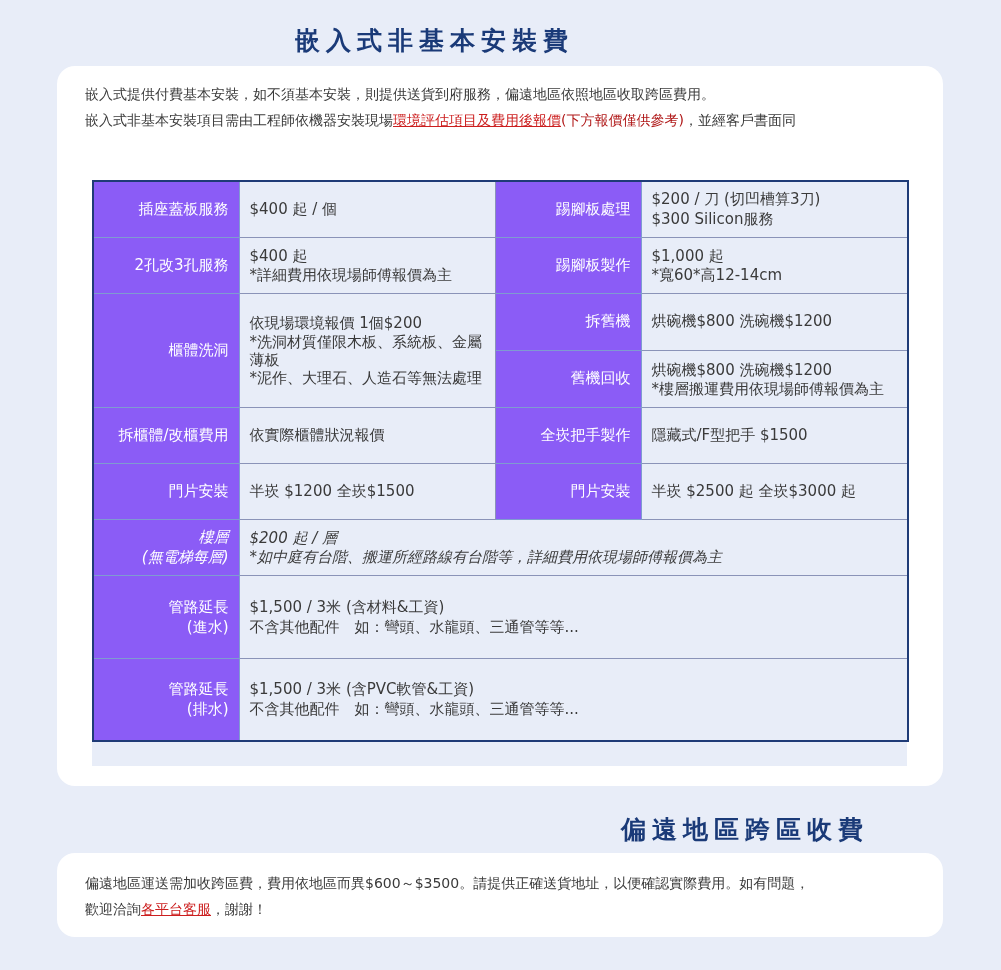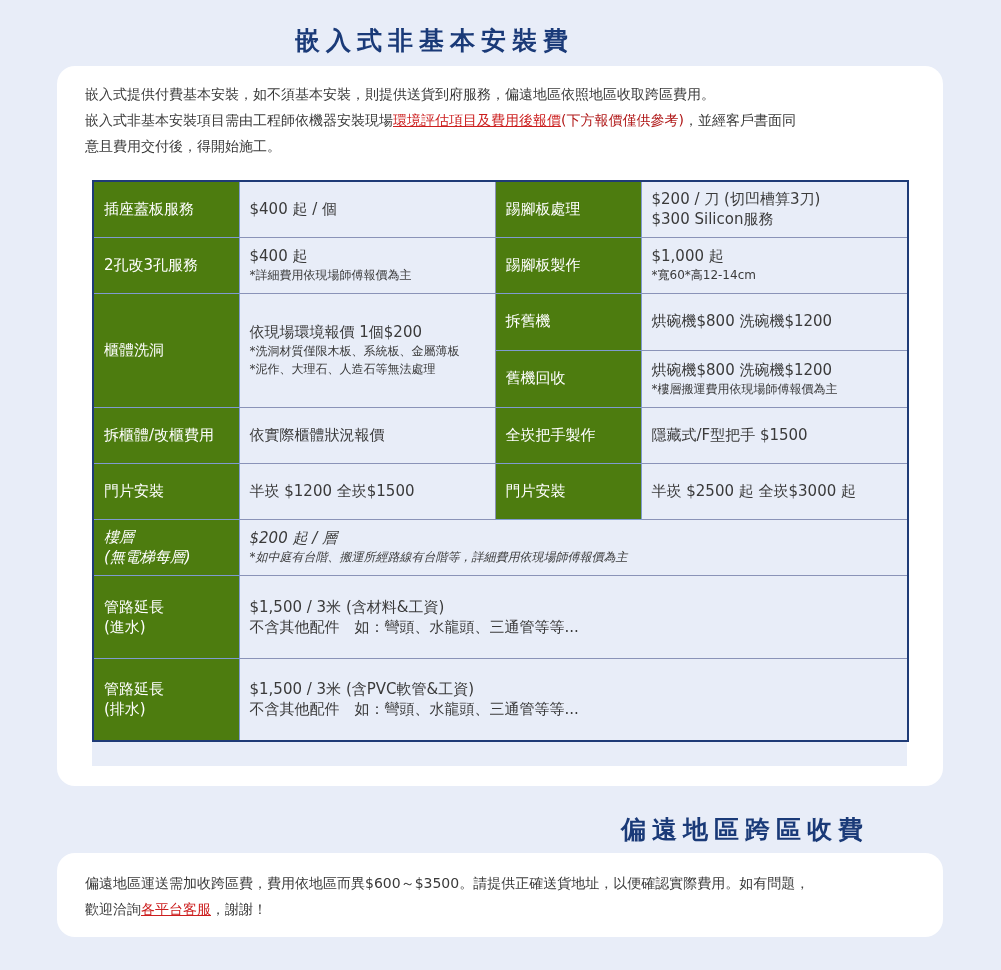--- a/index.html
+++ b/index.html
@@ -43,42 +43,41 @@
   }
   table.price td {
     border: 1px solid #8a93b8;
     padding: 0 10px;
     font-size: 15px;
     color: #3a3a3a;
     vertical-align: middle;
     background: #e8edf8;
   }
   table.price td.hd {
-    background: #4d7c0f;
+    background: #8b5cf6;
     color: #ffffff;
-    text-align: left;
+    text-align: right;
     font-size: 15px;
     border-color: #7f9bd0;
   }
-  .small { font-size: 12px; display: block; line-height: 18px; color: #3a3a3a; }
+  .small { font-size: 15px; display: block; line-height: 18px; color: #3a3a3a; }
   .line { display: block; line-height: 20px; }
 </style>
 </head>
 <body>
 
 <div class="section-title" style="top:24px;">嵌入式非基本安裝費</div>
 
 <div class="card" style="left:57px; top:66px; width:886px; height:720px;"></div>
 
 <div class="para" style="top:81px;">
   <div>嵌入式提供付費基本安裝，如不須基本安裝，則提供送貨到府服務，偏遠地區依照地區收取跨區費用。</div>
   <div>
     <span>嵌入式非基本安裝項目需由工程師依機器安裝現場</span><span class="link-red">環境評估項目及費用後報價</span><span class="bold-red">(下方報價僅供參考)</span><span>，並經客戶書面同</span>
   </div>
-  <div>意且費用交付後，得開始施工。</div>
 </div>
 
 <div class="table-wrap">
 <table class="price">
   <colgroup>
     <col style="width:146px">
         <col style="width:256px">
         <col style="width:146px">
         <col style="width:267px">
   </colgroup>

